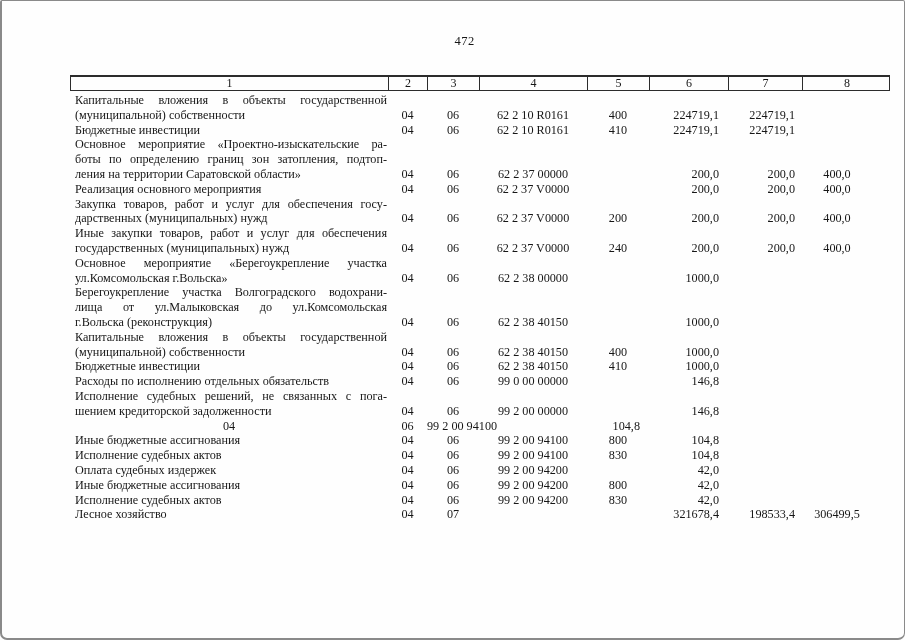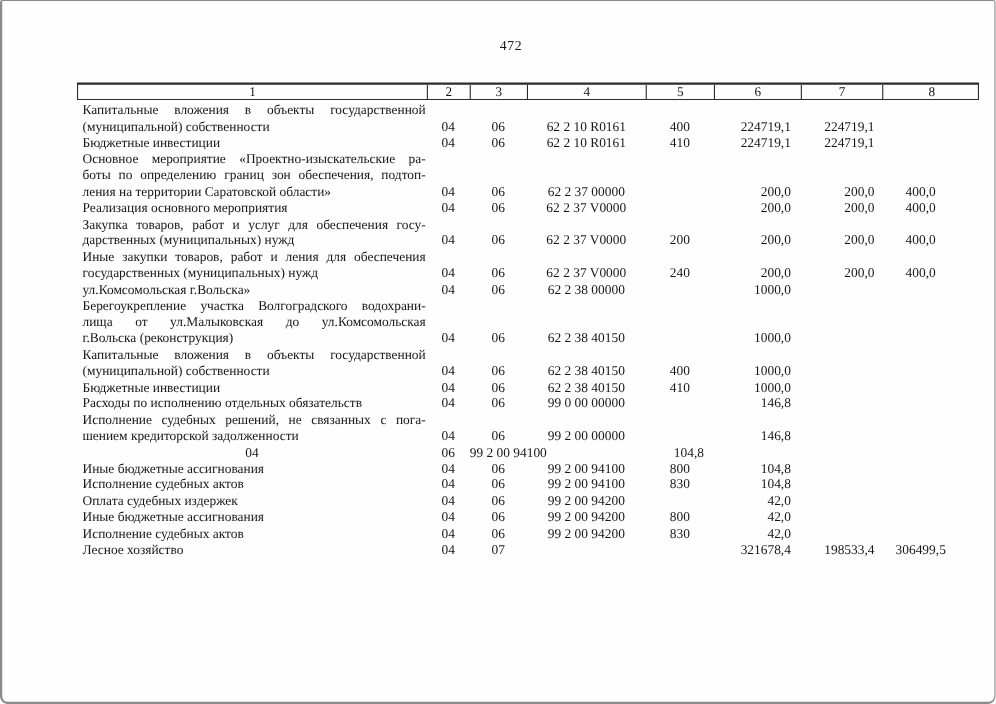--- a/index.html
+++ b/index.html
@@ -99,21 +99,21 @@
         <div class="c c3">06</div>
         <div class="c c4">62 2 10 R0161</div>
         <div class="c c5">410</div>
         <div class="c c6">224719,1</div>
         <div class="c c7">224719,1</div>
         <div class="c c8"></div>
       </div>
       <div class="row">
         <div class="c c1">
           <div class="ln j">Основное мероприятие «Проектно-изыскательские ра-</div>
-          <div class="ln j">боты по определению границ зон обеспечения, подтоп-</div>
+          <div class="ln j">боты по определению границ зон затопления, подтоп-</div>
           <div class="ln">ления на территории Саратовской области»</div>
         </div>
         <div class="c c2">04</div>
         <div class="c c3">06</div>
         <div class="c c4">62 2 37 00000</div>
         <div class="c c5"></div>
         <div class="c c6">200,0</div>
         <div class="c c7">200,0</div>
         <div class="c c8">400,0</div>
       </div>
@@ -137,33 +137,34 @@
         <div class="c c2">04</div>
         <div class="c c3">06</div>
         <div class="c c4">62 2 37 V0000</div>
         <div class="c c5">200</div>
         <div class="c c6">200,0</div>
         <div class="c c7">200,0</div>
         <div class="c c8">400,0</div>
       </div>
       <div class="row">
         <div class="c c1">
-          <div class="ln j">Иные закупки товаров, работ и ления для обеспечения</div>
+          <div class="ln j">Иные закупки товаров, работ и услуг для обеспечения</div>
           <div class="ln">государственных (муниципальных) нужд</div>
         </div>
         <div class="c c2">04</div>
         <div class="c c3">06</div>
         <div class="c c4">62 2 37 V0000</div>
         <div class="c c5">240</div>
         <div class="c c6">200,0</div>
         <div class="c c7">200,0</div>
         <div class="c c8">400,0</div>
       </div>
       <div class="row">
         <div class="c c1">
+          <div class="ln j">Основное мероприятие «Берегоукрепление участка</div>
           <div class="ln">ул.Комсомольская г.Вольска»</div>
         </div>
         <div class="c c2">04</div>
         <div class="c c3">06</div>
         <div class="c c4">62 2 38 00000</div>
         <div class="c c5"></div>
         <div class="c c6">1000,0</div>
         <div class="c c7"></div>
         <div class="c c8"></div>
       </div>

